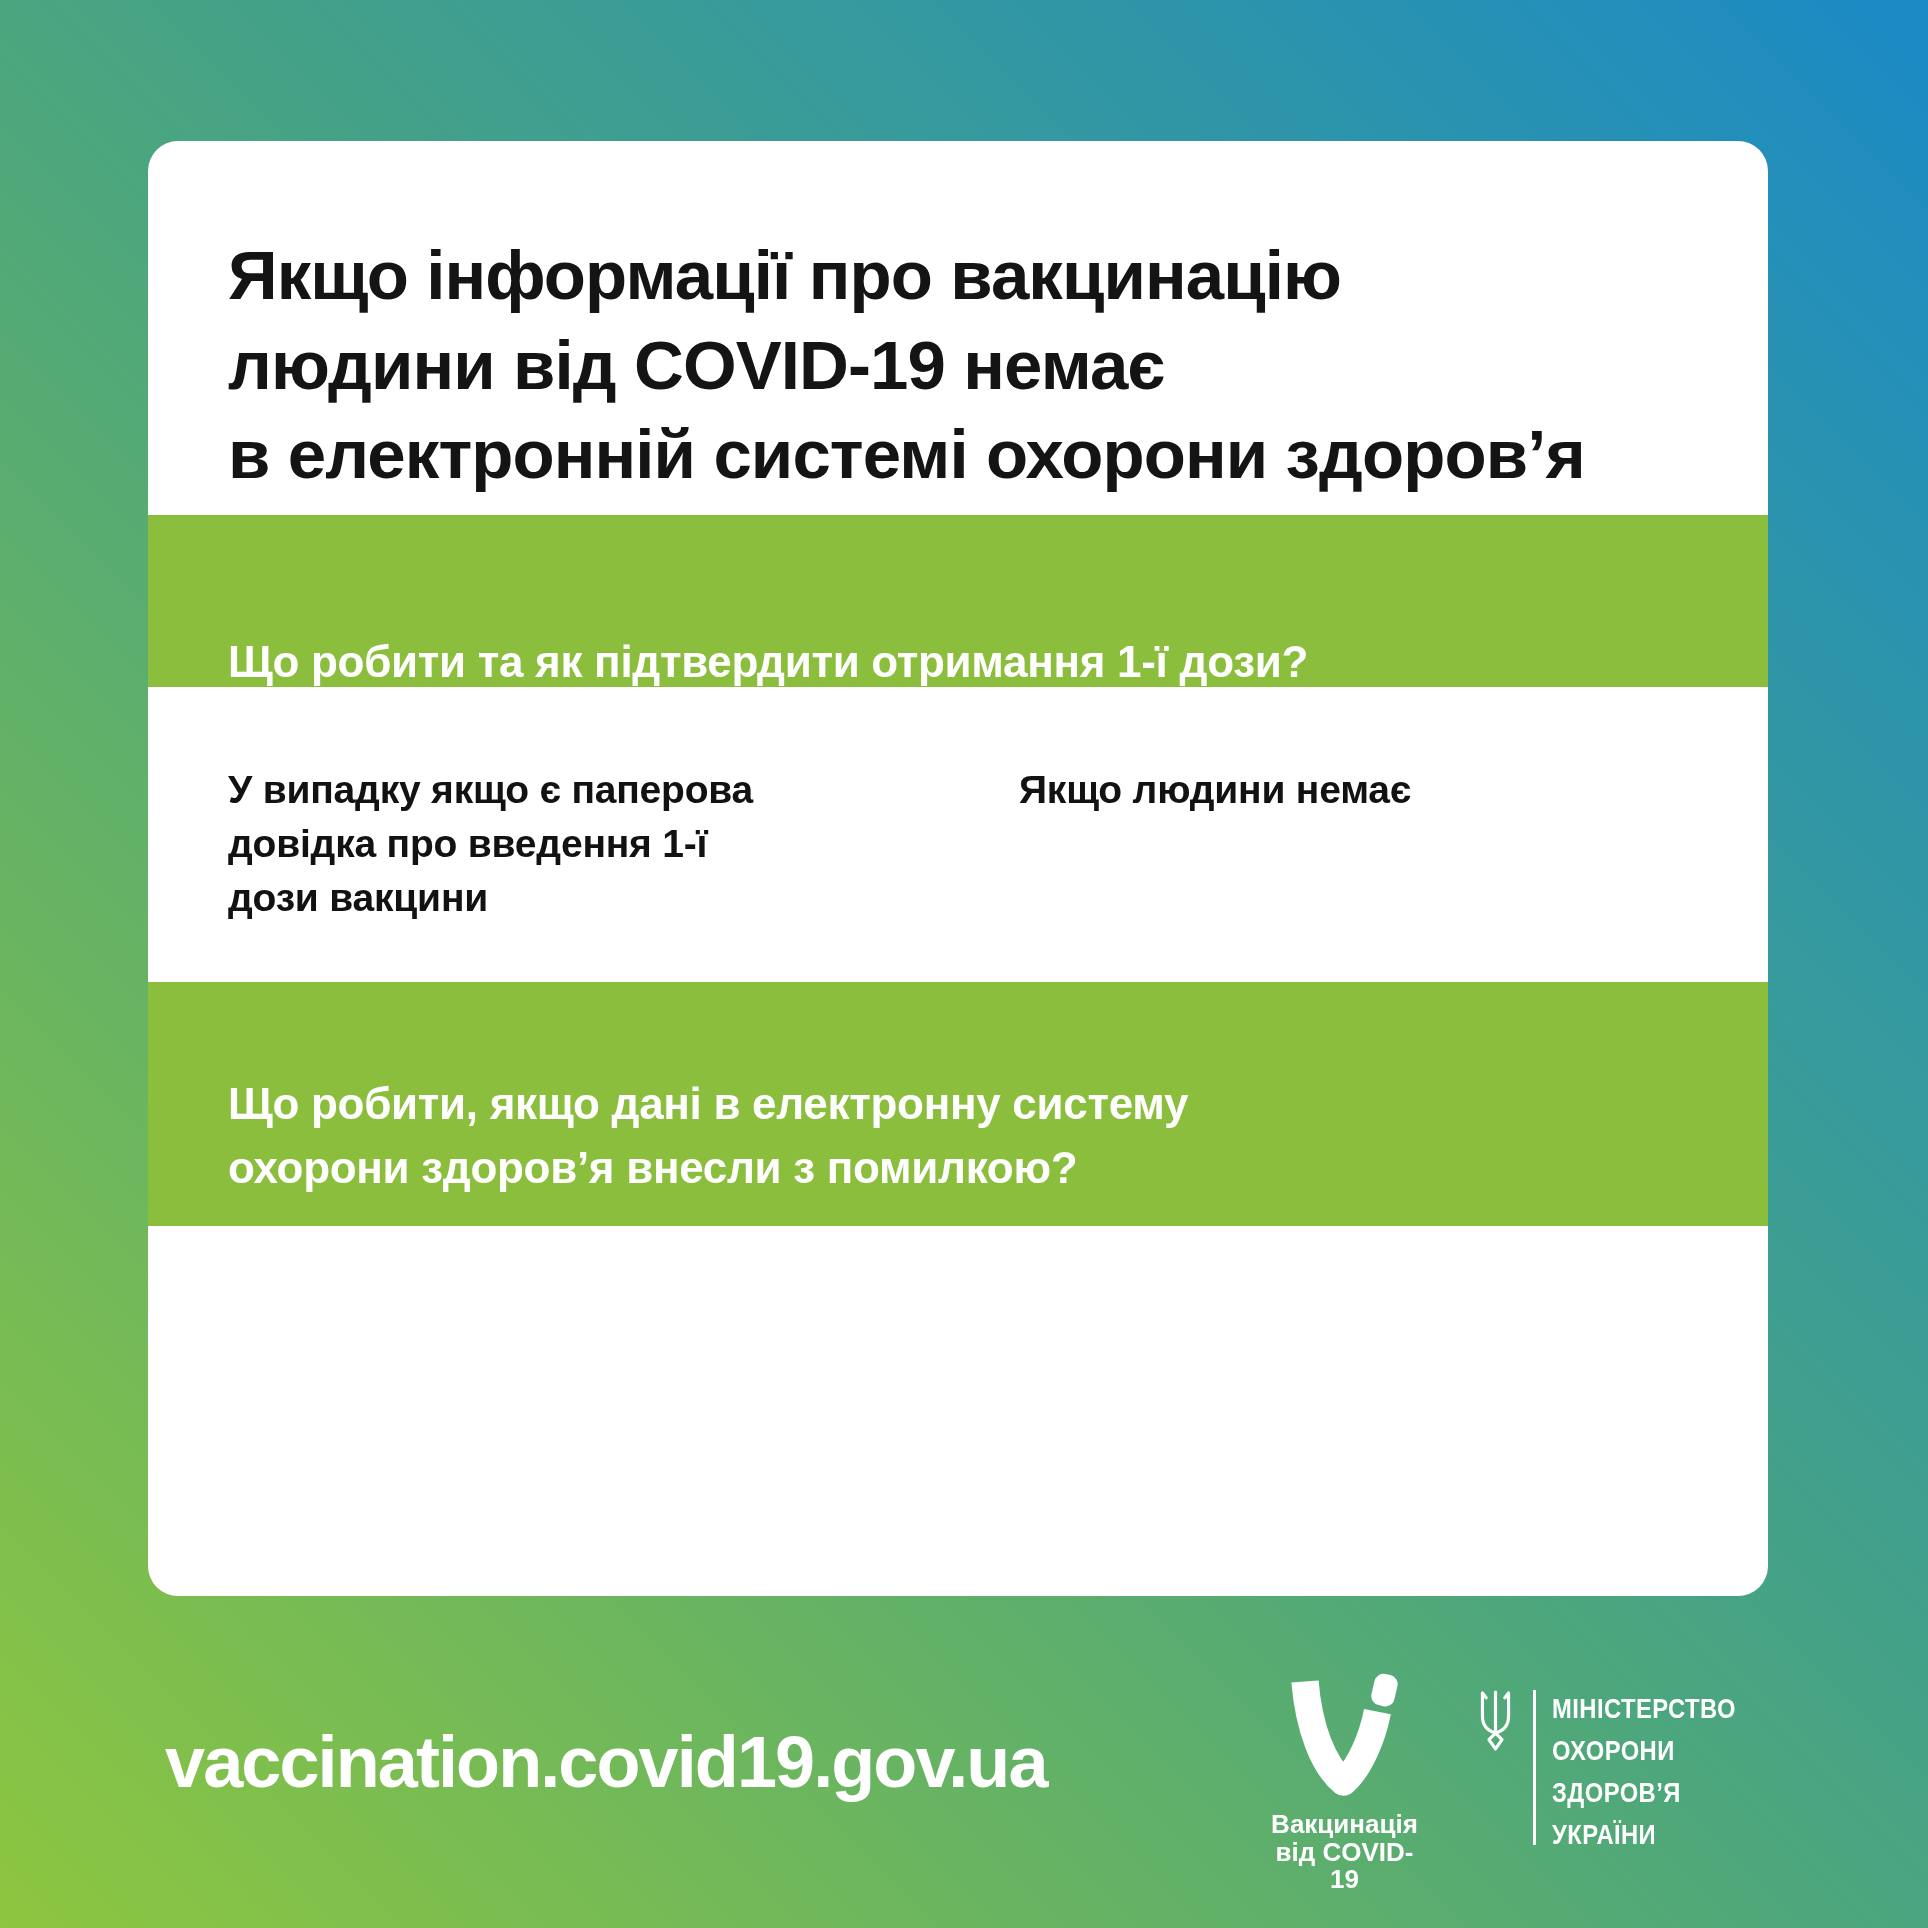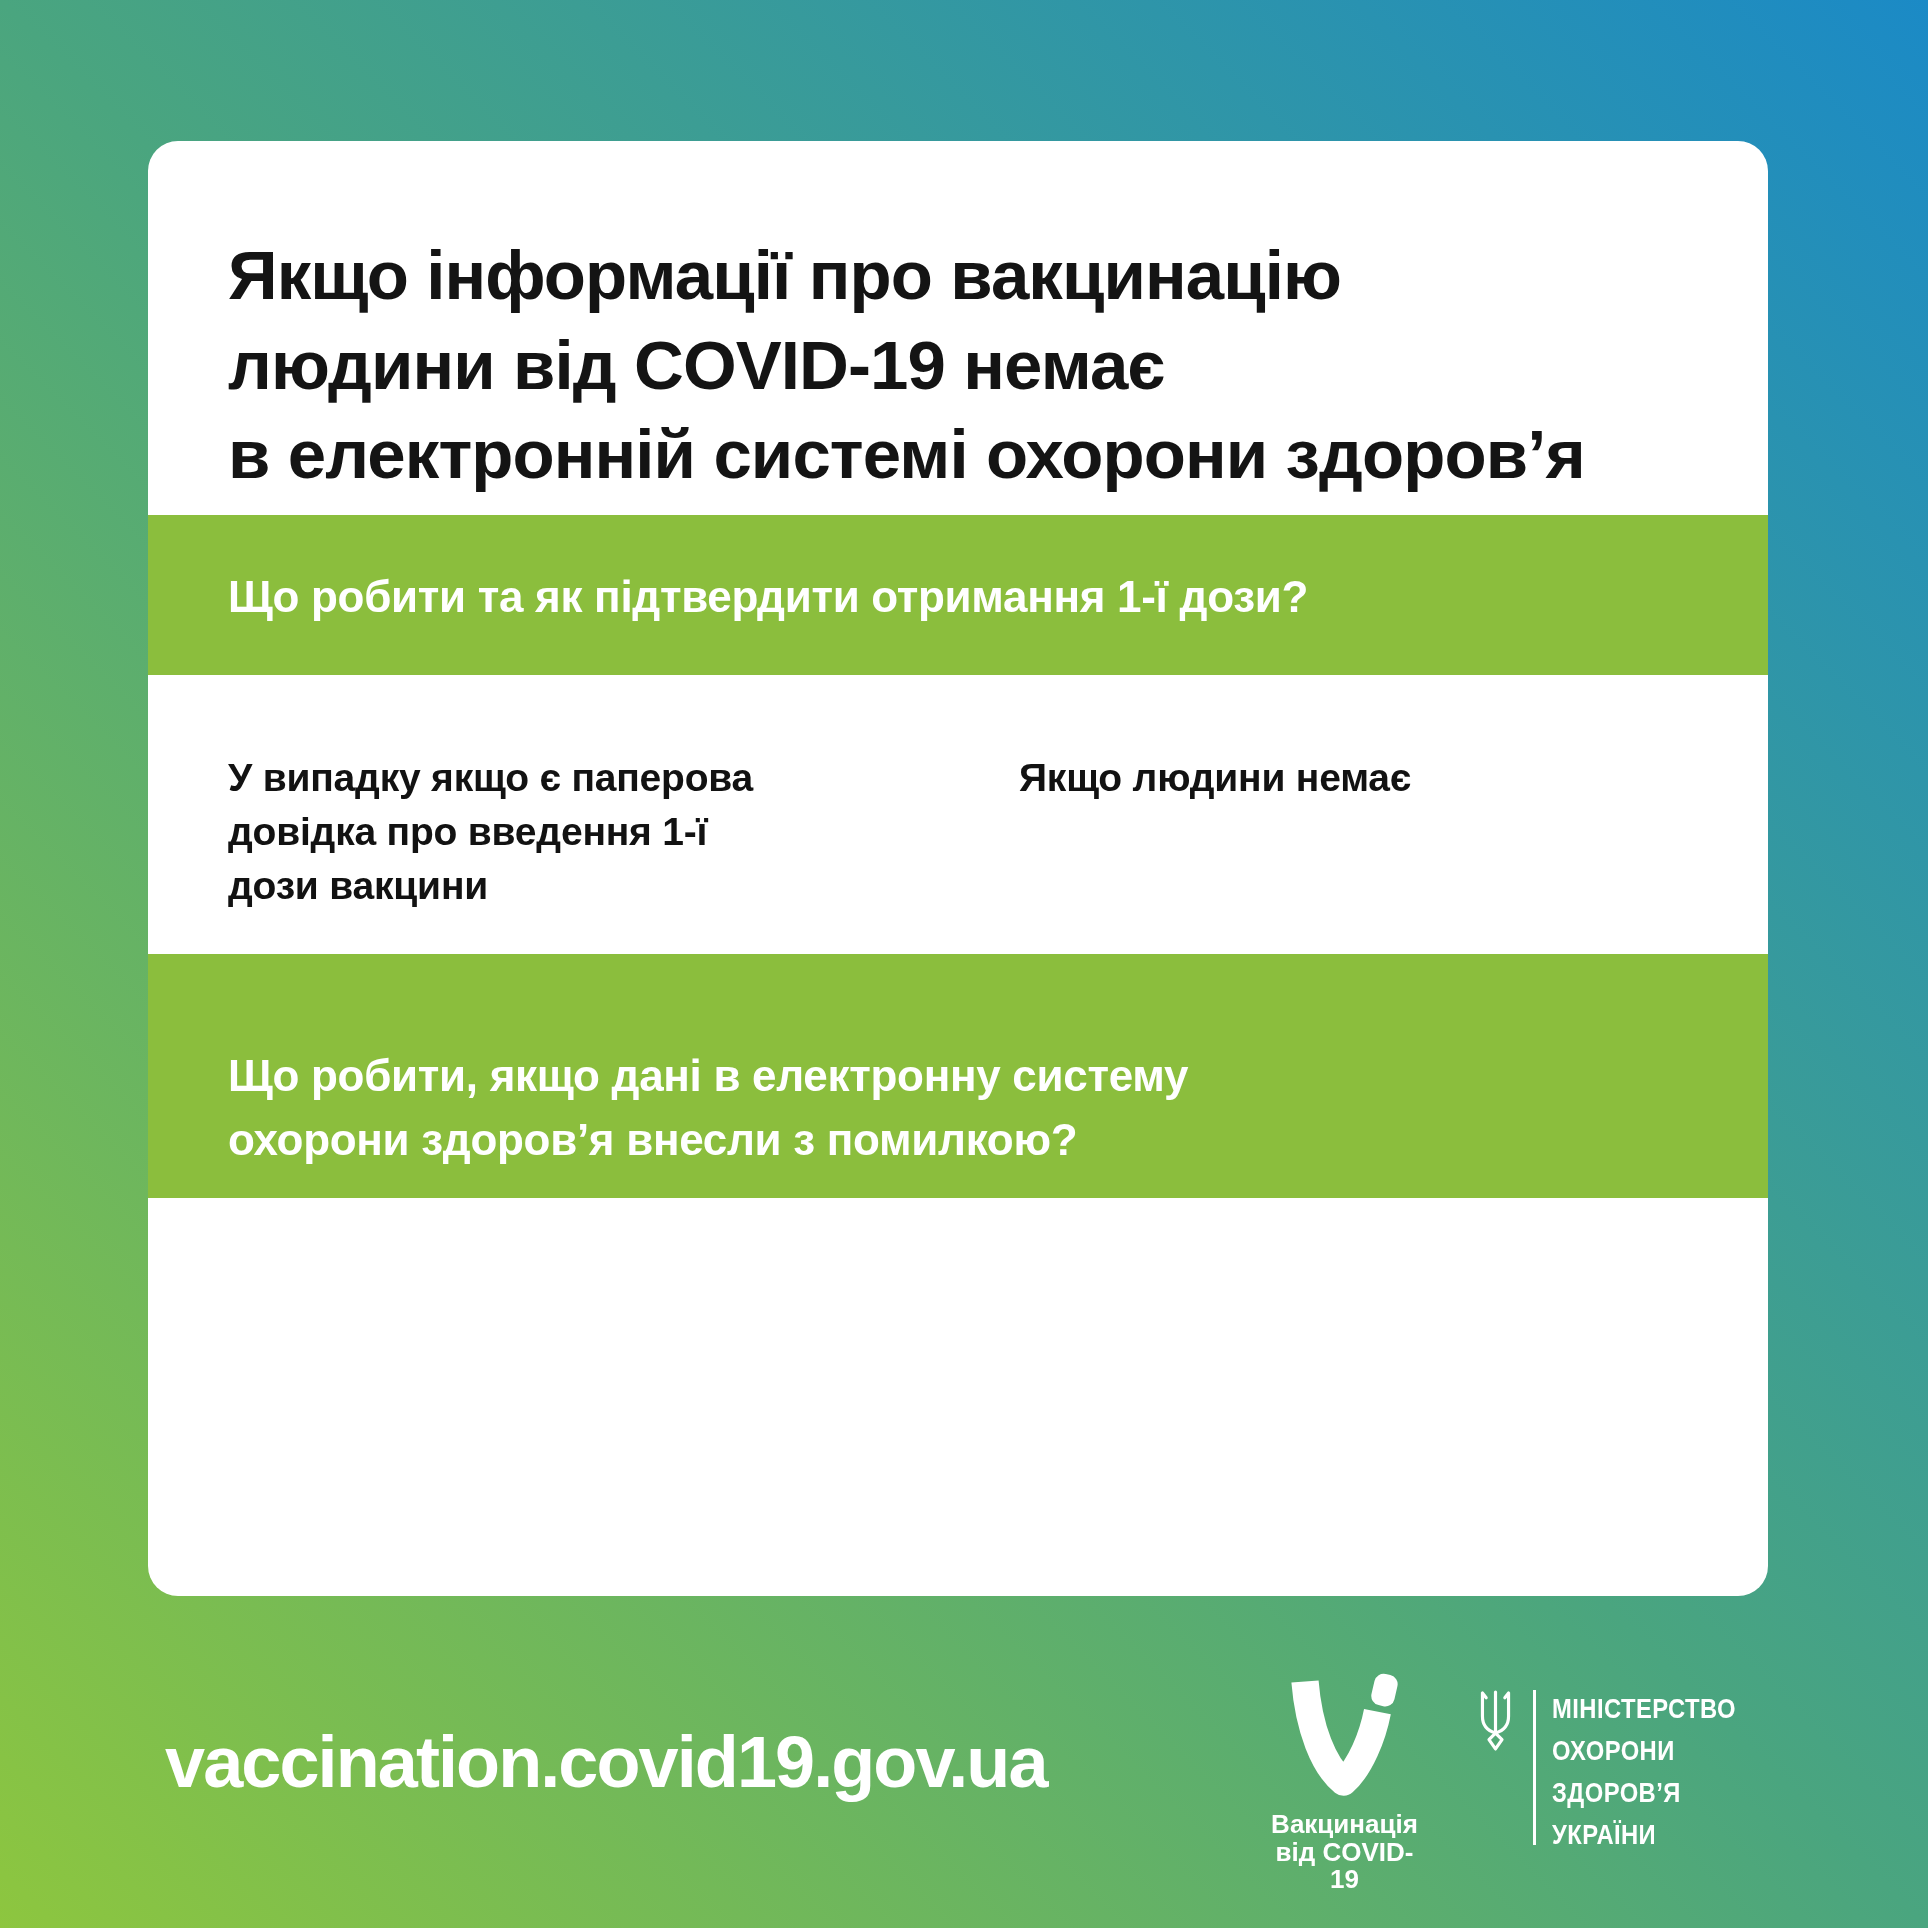--- a/index.html
+++ b/index.html
@@ -21,25 +21,25 @@
     font-size:69px;font-weight:bold;line-height:1.3;
     letter-spacing:-0.9px;color:#141414;
     white-space:pre-line;
   }
   .banner{
     background:#8bbe3d;color:#ffffff;font-weight:bold;
     white-space:pre-line;letter-spacing:-0.3px;
   }
   .banner1{
     margin-top:15px;height:156px;
-    display:flex;align-items:center;
-    padding:4px 38px 0 80px;font-size:44px;
+    display:flex;align-items:flex-end;
+    padding:16px 38px 0 80px;font-size:44px;
   }
   .banner2{
-    margin-top:20px;
+    margin-top:36px;
     padding:26px 38px 26px 80px;
     font-size:44px;line-height:1.46;
   }
   .cols{display:flex;gap:132px;margin:76px 80px 0;}
   .cols2{margin-top:47px;}
   .col-left{width:659px;flex:none;}
   .col-right{flex:1;}
   .col p{
     margin:0;font-size:39px;line-height:1.38;color:#121212;
     white-space:pre-line;letter-spacing:-0.2px;

